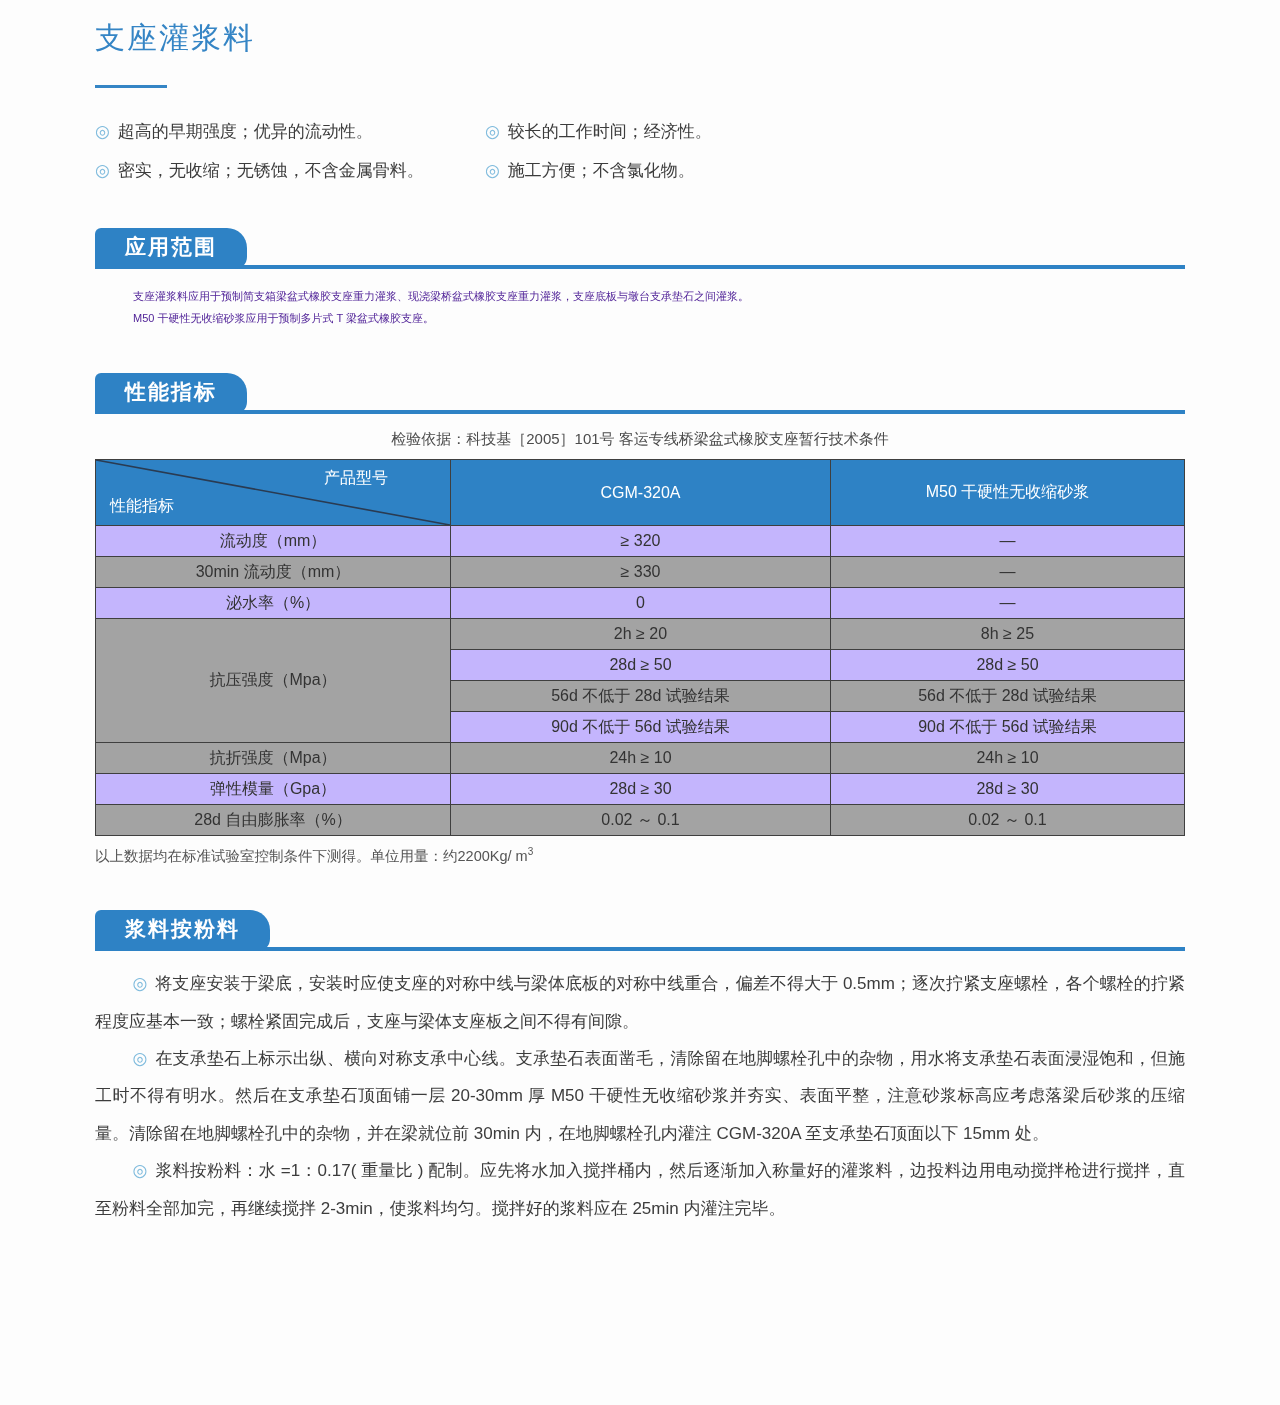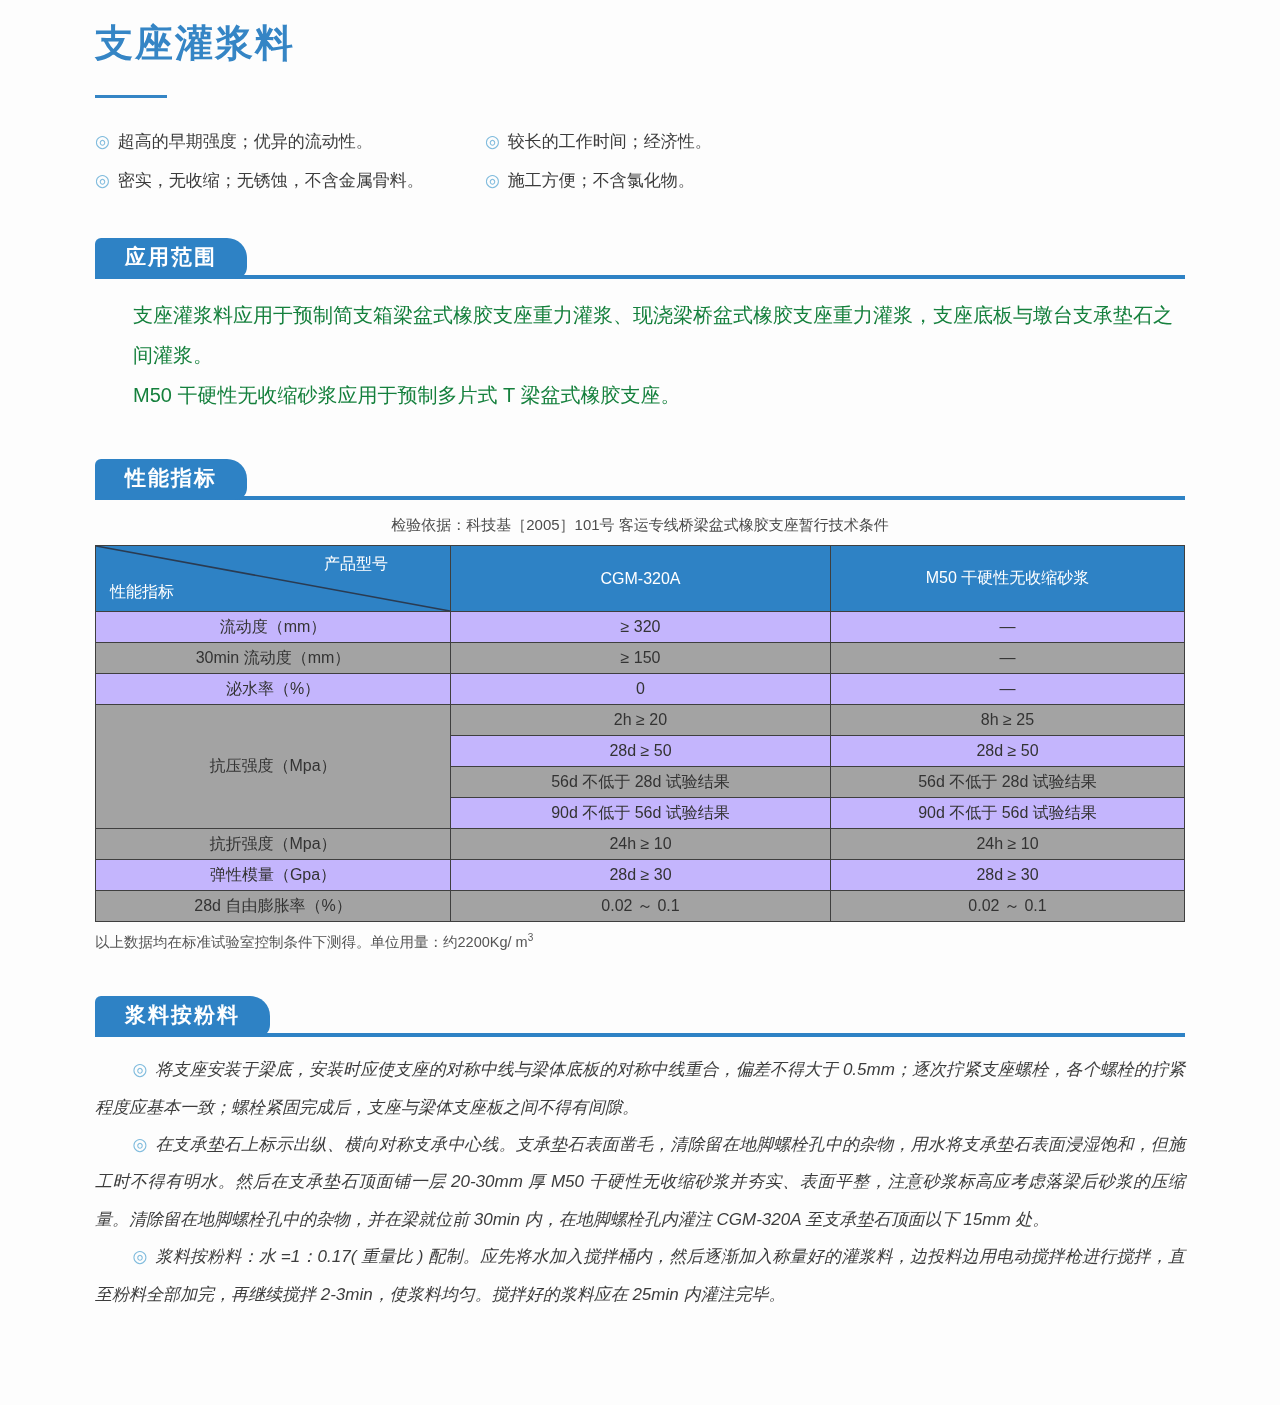--- a/index.html
+++ b/index.html
@@ -12,22 +12,22 @@
     background: #fdfdfd;
     overflow: hidden;
     font-family: "Liberation Sans", "DejaVu Sans", sans-serif;
     color: #3a3a3a;
   }
   .content { padding: 18px 95px 0 95px; }
 
   
   .page-title {
     color: #3585c5;
-    font-size: 38px;
-    font-weight: bold;
+    font-size: 30px;
+    font-weight: normal;
     letter-spacing: 2px;
   }
   .title-dash {
     width: 72px; height: 3px;
     background: #3585c5;
     margin-top: 26px;
   }
 
   
   .sec-head {
@@ -71,23 +71,23 @@
     grid-template-rows: repeat(2, auto);
     row-gap: 12px;
     font-size: 17px;
     line-height: 1.6;
     color: #3c3c3c;
   }
 
   
   .app-text {
     margin: 16px 0 0 38px;
-    font-size: 20px;
+    font-size: 11px;
     line-height: 2.0;
-    color: #15803d;
+    color: #4c1d95;
   }
 
   
   .perf-caption {
     margin-top: 16px;
     text-align: center;
     font-size: 15px;
     color: #4c4c4c;
   }
   table.perf {
@@ -136,21 +136,20 @@
   }
   .perf-note sup { font-size: 10px; }
 
   
   .steps {
     margin-top: 14px;
     font-size: 17px;
     line-height: 2.2;
     color: #3c3c3c;
     text-align: justify;
-    font-style: italic;
   }
   .steps p.step { text-indent: 2.2em; }
 
   .mt-feat { margin-top: 50px; }
   .mt-sec  { margin-top: 44px; }
 </style>
 </head>
 <body>
 
 <div class="page">
@@ -201,21 +200,21 @@
         </tr>
       </thead>
       <tbody>
         <tr class="gray">
           <td>流动度（mm）</td>
           <td>≥ 320</td>
           <td>—</td>
         </tr>
         <tr class="white">
           <td>30min 流动度（mm）</td>
-          <td>≥ 150</td>
+          <td>≥ 330</td>
           <td>—</td>
         </tr>
         <tr class="gray">
           <td>泌水率（%）</td>
           <td>0</td>
           <td>—</td>
         </tr>
         <tr class="white">
           <td class="rowlabel" rowspan="4">抗压强度（Mpa）</td>
           <td>2h ≥ 20</td>

